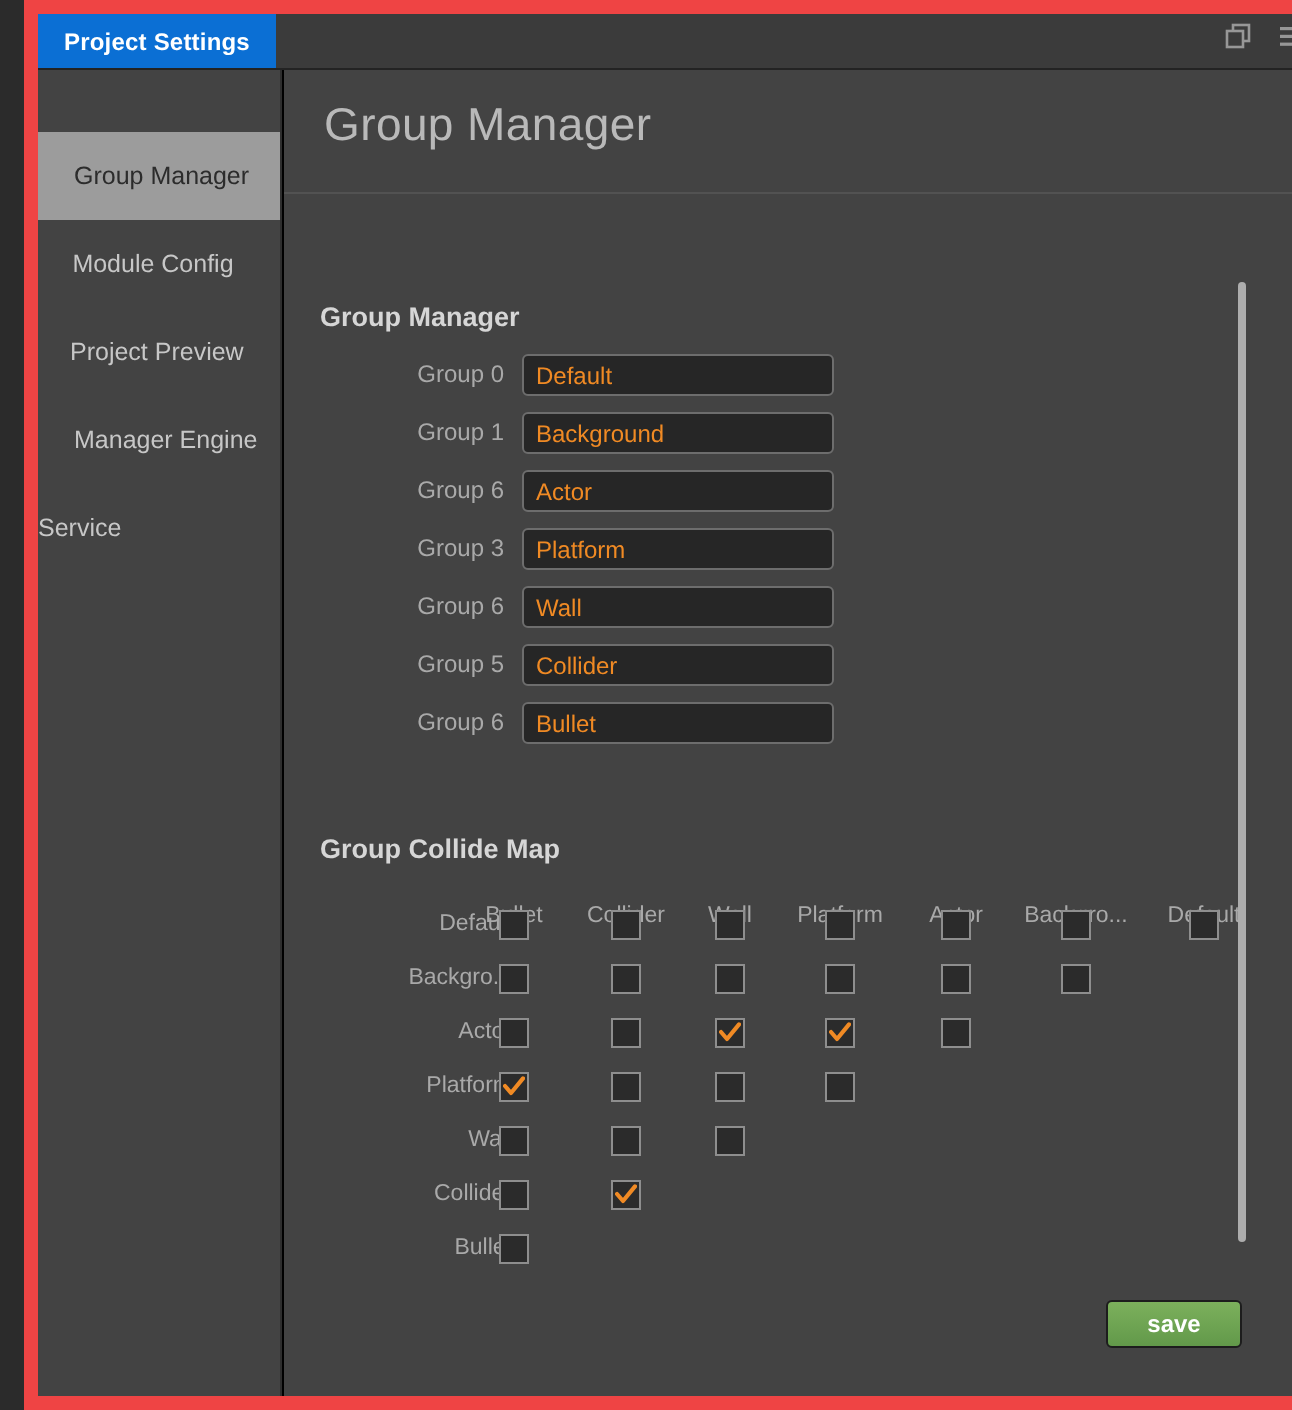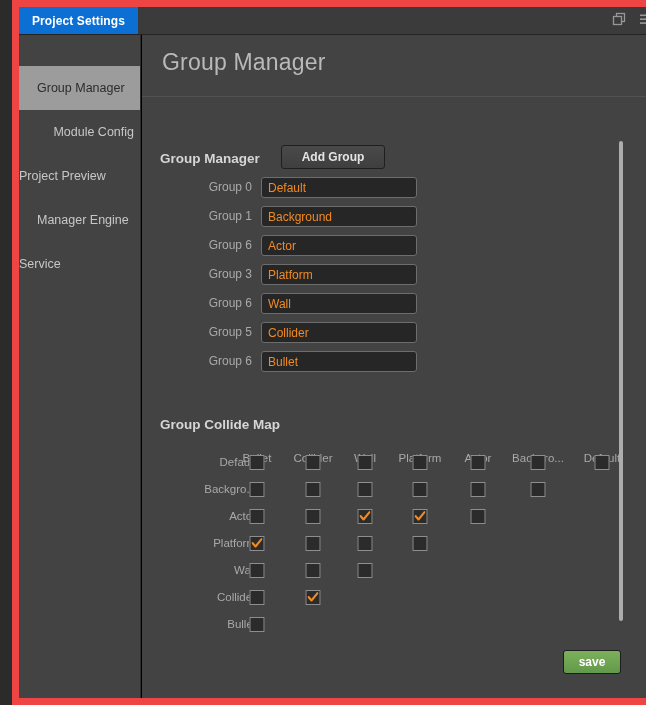--- a/index.html
+++ b/index.html
@@ -79,22 +79,22 @@
     padding-right: 6px;
     box-sizing: border-box;
     cursor: pointer;
   }
   .side-item.sel {
     background: #9c9c9c;
     color: #2c2c2c;
     justify-content: flex-start;
     padding-left: 18px;
   }
-  .side-item.i1 { justify-content: flex-end; }
-  .side-item.i2 { justify-content: flex-start; }
+  .side-item.i1 { justify-content: center; }
+  .side-item.i2 { justify-content: flex-start; padding-left: 16px; }
   .side-item.i3 { justify-content: flex-start; padding-left: 18px; }
   .side-item.i4 { justify-content: flex-start;  padding-right: 22px; }
 
   
   .content {
     position: absolute;
     left: 123px; top: 28px;
     right: 0; bottom: 0;
     background: #434343;
   }
@@ -205,21 +205,21 @@
     border: 1px solid #8e8e8e;
     box-sizing: border-box;
     transform: translateX(-50%);
     cursor: pointer;
   }
   .cbox svg { display: block; margin: 1px 0 0 1px; }
 
   .save-btn {
     position: absolute;
     right: 30px; bottom: 24px;
-    width: 58px; height: 24px;
+    width: 68px; height: 24px;
     background: linear-gradient(#7cb05c, #62994a);
     border: 1px solid #1d1d1d;
     border-radius: 3px;
     color: #ffffff;
     font-size: 12px;
     font-weight: bold;
     display: flex;
     align-items: center;
     justify-content: center;
     cursor: pointer;
@@ -285,23 +285,20 @@
   </div>
 
   <div class="content">
     <div class="page-title">Group Manager</div>
     <div class="head-rule"></div>
 
     <div class="panel">
 
       <div class="sec-title" id="gm-title">Group Manager</div>
 
-      <div class="add-btn">
-        <span>Add Group</span>
-      </div>
 
 
       <div id="group-rows">
           <div class="grp-row" style="top: 80px;">
             <div class="grp-label">Group 0</div>
             <input class="grp-input" type="text" value="Default" style="">
           </div>
           <div class="grp-row" style="top: 109px;">
             <div class="grp-label">Group 1</div>
             <input class="grp-input" type="text" value="Background" style="">

